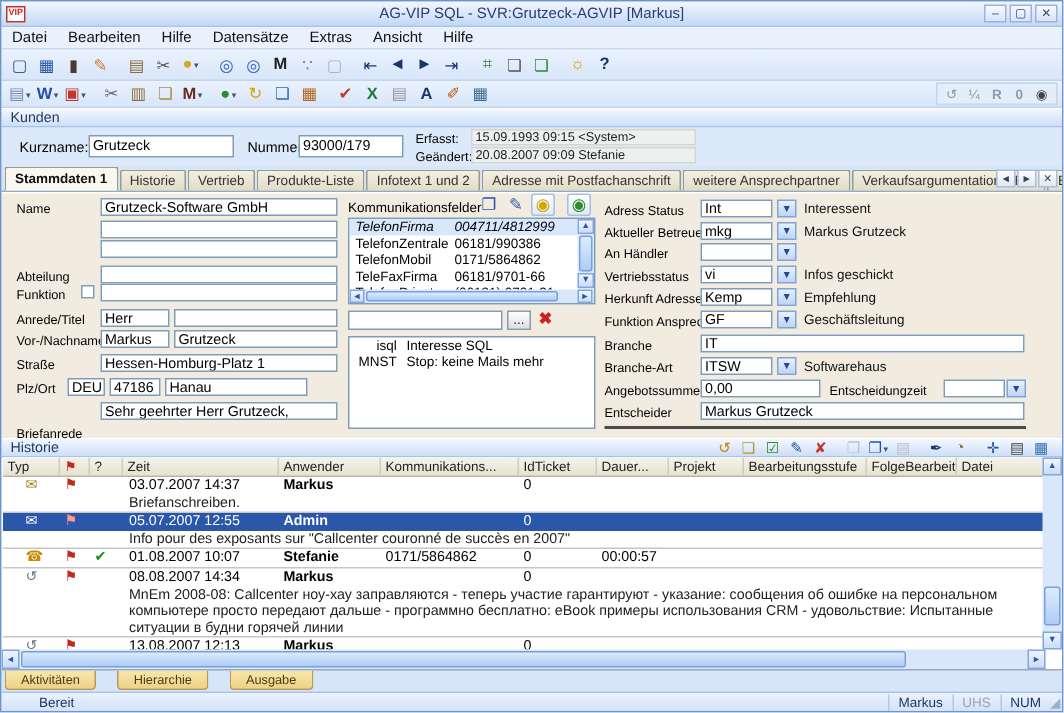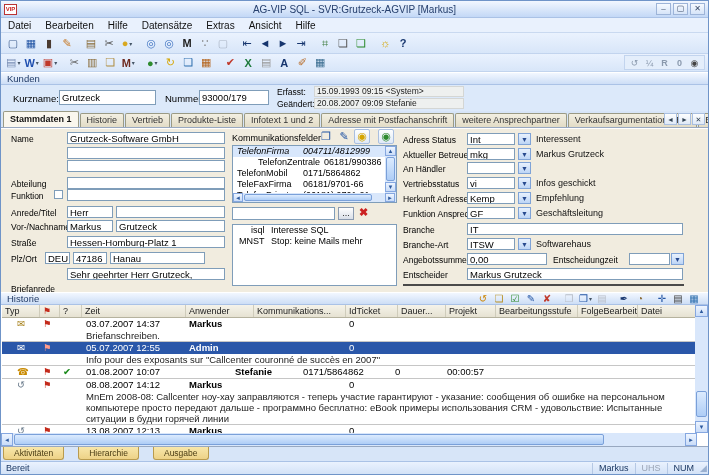--- a/index.html
+++ b/index.html
@@ -61,21 +61,21 @@
   .gcell{flex:none;overflow:hidden;padding:0 3px;font-size:9.5px;line-height:12px;height:12px;}
   .ghead{background:linear-gradient(#f5f3ea,#e6e2d2);border-bottom:1px solid #b5b29e;}
   .ghead .gcell{font-size:9px;line-height:12px;color:#222;border-right:1px solid #cfccbb;}
   .gsel{background:#2a57a9;color:#fff;}
   .gnote{font-size:9.5px;line-height:11px;padding-left:84px;padding-right:8px;color:#222;}
   .gsep{height:1px;background:#c6c6c6;}
   .bold{font-weight:bold;}
   
   .btabs{height:15px;background:#d7e5f8;display:flex;align-items:flex-start;padding-left:2px;border-top:1px solid #98a8c0;}
   .btab{height:13px;line-height:12px;padding:0 10px;margin-right:14px;font-size:8.5px;color:#4a3c14;background:linear-gradient(#f8e7ab,#edd287);border:1px solid #b99b4e;border-top:none;border-radius:0 0 3px 3px;}
-  .status{height:13px;background:linear-gradient(#eaf2fe,#d3e2f7);border-top:1px solid #aac2e6;display:flex;align-items:center;font-size:9px;color:#16335e;}
+  .status{height:13px;background:linear-gradient(#eaf2fe,#d3e2f7);border-top:1px solid #aac2e6;display:flex;align-items:center;font-size:9px;color:#16335e;padding-left:20px;}
   .status .lpart{padding-left:5px;flex:1;}
   .spanel{border-left:1px solid #b5c8e4;padding:0 6px;height:11px;line-height:11px;}
   .grip{color:#9ab0d0;font-size:9px;padding-right:1px;}
 </style>
 </head>
 <body>
 
 <div id="win">
 
   <div class="titlebar">
@@ -315,21 +315,21 @@
         </span>
         <span class="tbi tbtn" style="margin-left: 7px;">
           <span style="color: rgb(46, 139, 46);">◉</span>
         </span>
       </span>
     <div class="listbox" id="kommlist" style="left:231px;top:16px;width:165px;height:58px;">
         <div class="lrow" style="background: rgb(216, 231, 252); width: 152px; font-style: italic;">
           <span class="c1">TelefonFirma</span>
           <span class="c2">004711/4812999</span>
         </div>
-        <div class="lrow" style="width: 152px; padding-left: 21px;">
+        <div class="lrow" style="width: 152px;">
           <span class="c1">TelefonZentrale</span>
           <span class="c2">06181/990386</span>
         </div>
         <div class="lrow" style="width: 152px;">
           <span class="c1">TelefonMobil</span>
           <span class="c2">0171/5864862</span>
         </div>
         <div class="lrow" style="width: 152px;">
           <span class="c1">TeleFaxFirma</span>
           <span class="c2">06181/9701-66</span>
@@ -461,35 +461,35 @@
           <span class="gcell" style="width: 60px;"></span>
           <span class="gcell" style="width: 120px;"></span>
         </div>
         <div class="gnote">Info pour des exposants sur "Callcenter couronné de succès en 2007"</div>
         <div class="gsep"></div>
         <div class="grow">
           <span class="gcell" style="width: 38px;"><span style="color: rgb(201, 138, 0); padding-left: 12px;">☎</span></span>
           <span class="gcell" style="width: 20px; color: rgb(196, 43, 28);">⚑</span>
           <span class="gcell" style="width: 22px; color: rgb(26, 138, 26);">✔</span>
           <span class="gcell" style="width: 104px; padding-left: 4px;">01.08.2007 10:07</span>
-          <span class="gcell bold" style="width: 68px; margin-left: 46px;">Stefanie</span>
+          <span class="gcell bold" style="width: 68px;">Stefanie</span>
           <span class="gcell" style="width: 92px;">0171/5864862</span>
           <span class="gcell" style="width: 52px;">0</span>
           <span class="gcell" style="width: 48px;">00:00:57</span>
           <span class="gcell" style="width: 50px;"></span>
           <span class="gcell" style="width: 82px;"></span>
           <span class="gcell" style="width: 60px;"></span>
           <span class="gcell" style="width: 120px;"></span>
         </div>
         <div class="gsep"></div>
         <div class="grow">
           <span class="gcell" style="width: 38px;"><span style="color: rgb(102, 119, 136); padding-left: 12px;">↺</span></span>
           <span class="gcell" style="width: 20px; color: rgb(196, 43, 28);">⚑</span>
           <span class="gcell" style="width: 22px; color: rgb(26, 138, 26);"></span>
-          <span class="gcell" style="width: 104px; padding-left: 4px;">08.08.2007 14:12</span>
+          <span class="gcell" style="width: 104px; padding-left: 4px;">08.08.2007 14:34</span>
           <span class="gcell bold" style="width: 68px;">Markus</span>
           <span class="gcell" style="width: 92px;"></span>
           <span class="gcell" style="width: 52px;">0</span>
           <span class="gcell" style="width: 48px;"></span>
           <span class="gcell" style="width: 50px;"></span>
           <span class="gcell" style="width: 82px;"></span>
           <span class="gcell" style="width: 60px;"></span>
           <span class="gcell" style="width: 120px;"></span>
         </div>
         <div class="gnote">MnEm 2008-08: Callcenter ноу-хау заправляются - теперь участие гарантируют - указание: сообщения об ошибке на персональном компьютере просто передают дальше - программно бесплатно: eBook примеры использования CRM - удовольствие: Испытанные ситуации в будни горячей линии</div>

